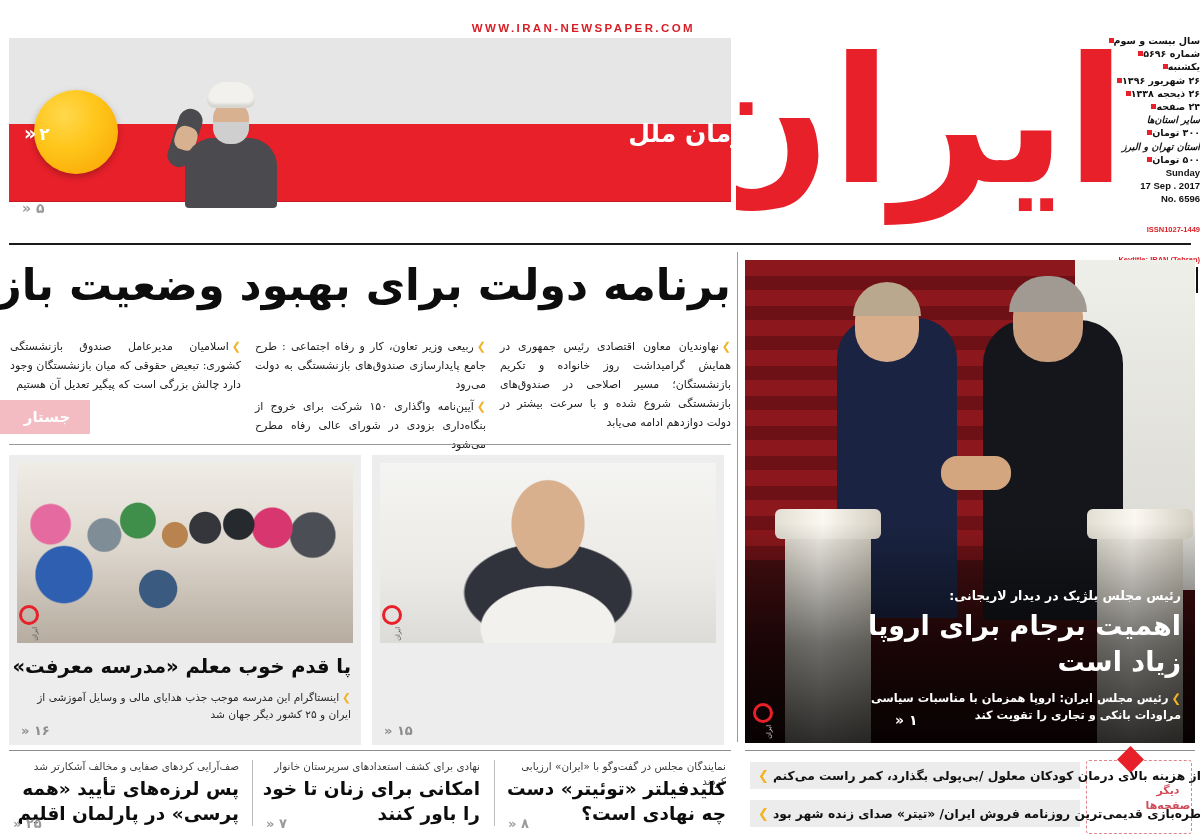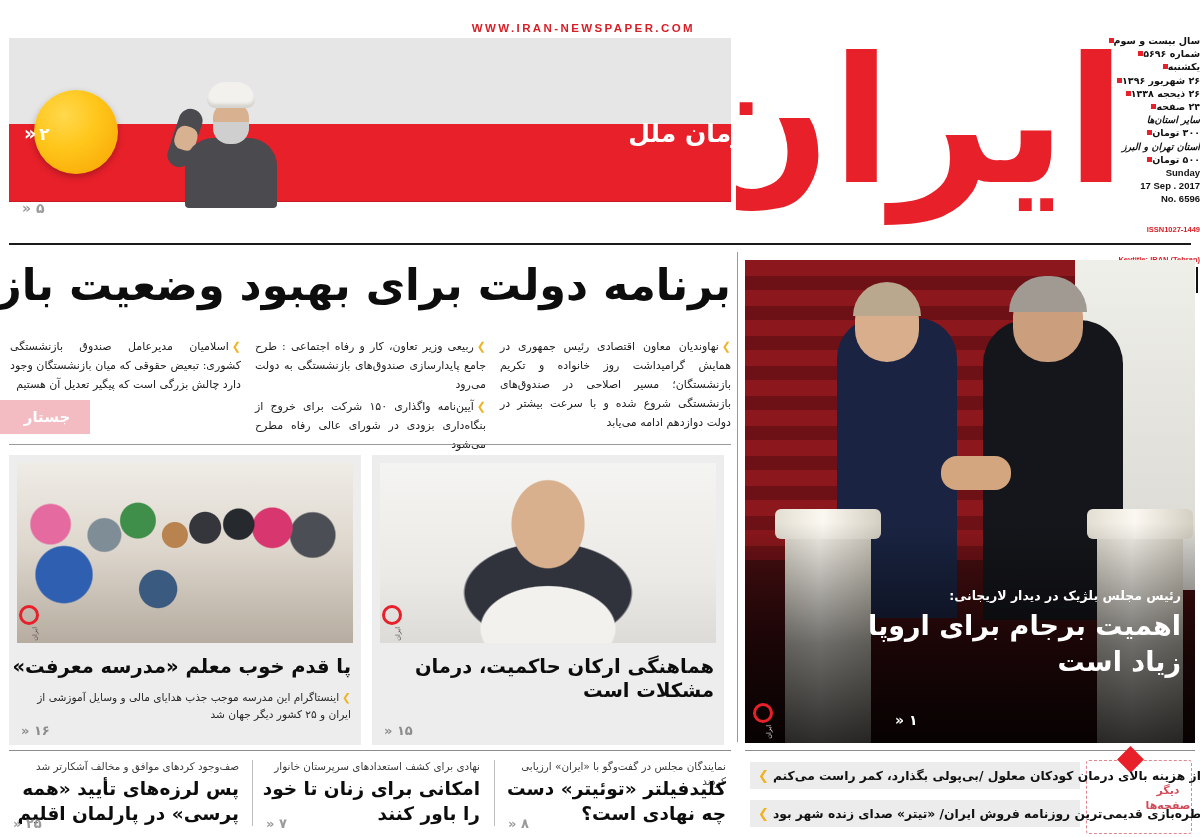--- a/index.html
+++ b/index.html
@@ -347,21 +347,20 @@
   </div>
 
   <div class="card" style="left:372px;top:455px;width:352px;height:290px;">
     <div class="ph">
       <div class="portrait"></div>
     </div>
     <div class="iranmark" style="left:12px;top:150px;">
       <div class="dot"></div>
       <div class="lbl">ایران</div>
     </div>
-    <div class="cap-h" style="top:200px;">هماهنگی ارکان حاکمیت، درمان مشکلات است</div>
     <div class="pg" style="top:268px;">
       <span>۱۵</span><span> «</span>
     </div>
   </div>
 
   <div class="bigphoto">
     <div class="bp-wall"></div>
     <div class="bp-right"></div>
     <div class="bp-man1"></div>
     <div class="bp-head1"></div>
@@ -373,34 +372,37 @@
     <div class="bp-col l">
         <div class="bp-cap"></div>
       </div>
     <div class="bp-col r">
         <div class="bp-cap"></div>
       </div>
     <div class="bp-shade"></div>
 
     <div class="bp-kicker">رئیس مجلس بلژیک در دیدار لاریجانی:</div>
     <div class="bp-head">اهمیت برجام برای اروپا زیاد است</div>
+    <div class="bp-sub">
+      <span class="bullet">❯</span><span>رئیس مجلس ایران: اروپا همزمان با مناسبات سیاسی مراودات بانکی و تجاری را تقویت کند</span>
+    </div>
     <div class="bp-pg">
       <span>۱</span><span> «</span>
     </div>
     <div class="bp-mark iranmark">
       <div class="dot"></div>
       <div class="lbl" style="color:#ddd;">ایران</div>
     </div>
   </div>
 
   <div class="rule" style="left:9px;top:750px;width:722px;height:1px;background:#8d8d8d;"></div>
   <div class="rule" style="left:745px;top:750px;width:450px;height:1px;background:#8d8d8d;"></div>
 
   <div class="bbox" style="left:9px;width:234px;">
-    <div class="b-kick">صف‌وجود کردهای موافق و مخالف آشکارتر شد</div>
+    <div class="b-kick">صف‌آرایی کردهای صفایی و مخالف آشکارتر شد</div>
     <div class="b-head">پس لرزه‌های تأیید «همه پرسی» در پارلمان اقلیم</div>
     <div class="b-pg">
       <span>۲۵</span><span> «</span>
     </div>
   </div>
   <div class="vdiv" style="left:252px;"></div>
 
   <div class="bbox" style="left:262px;width:222px;">
     <div class="b-kick">نهادی برای کشف استعدادهای سرپرستان خانوار</div>
     <div class="b-head">امکانی برای زنان تا خود را باور کنند</div>

